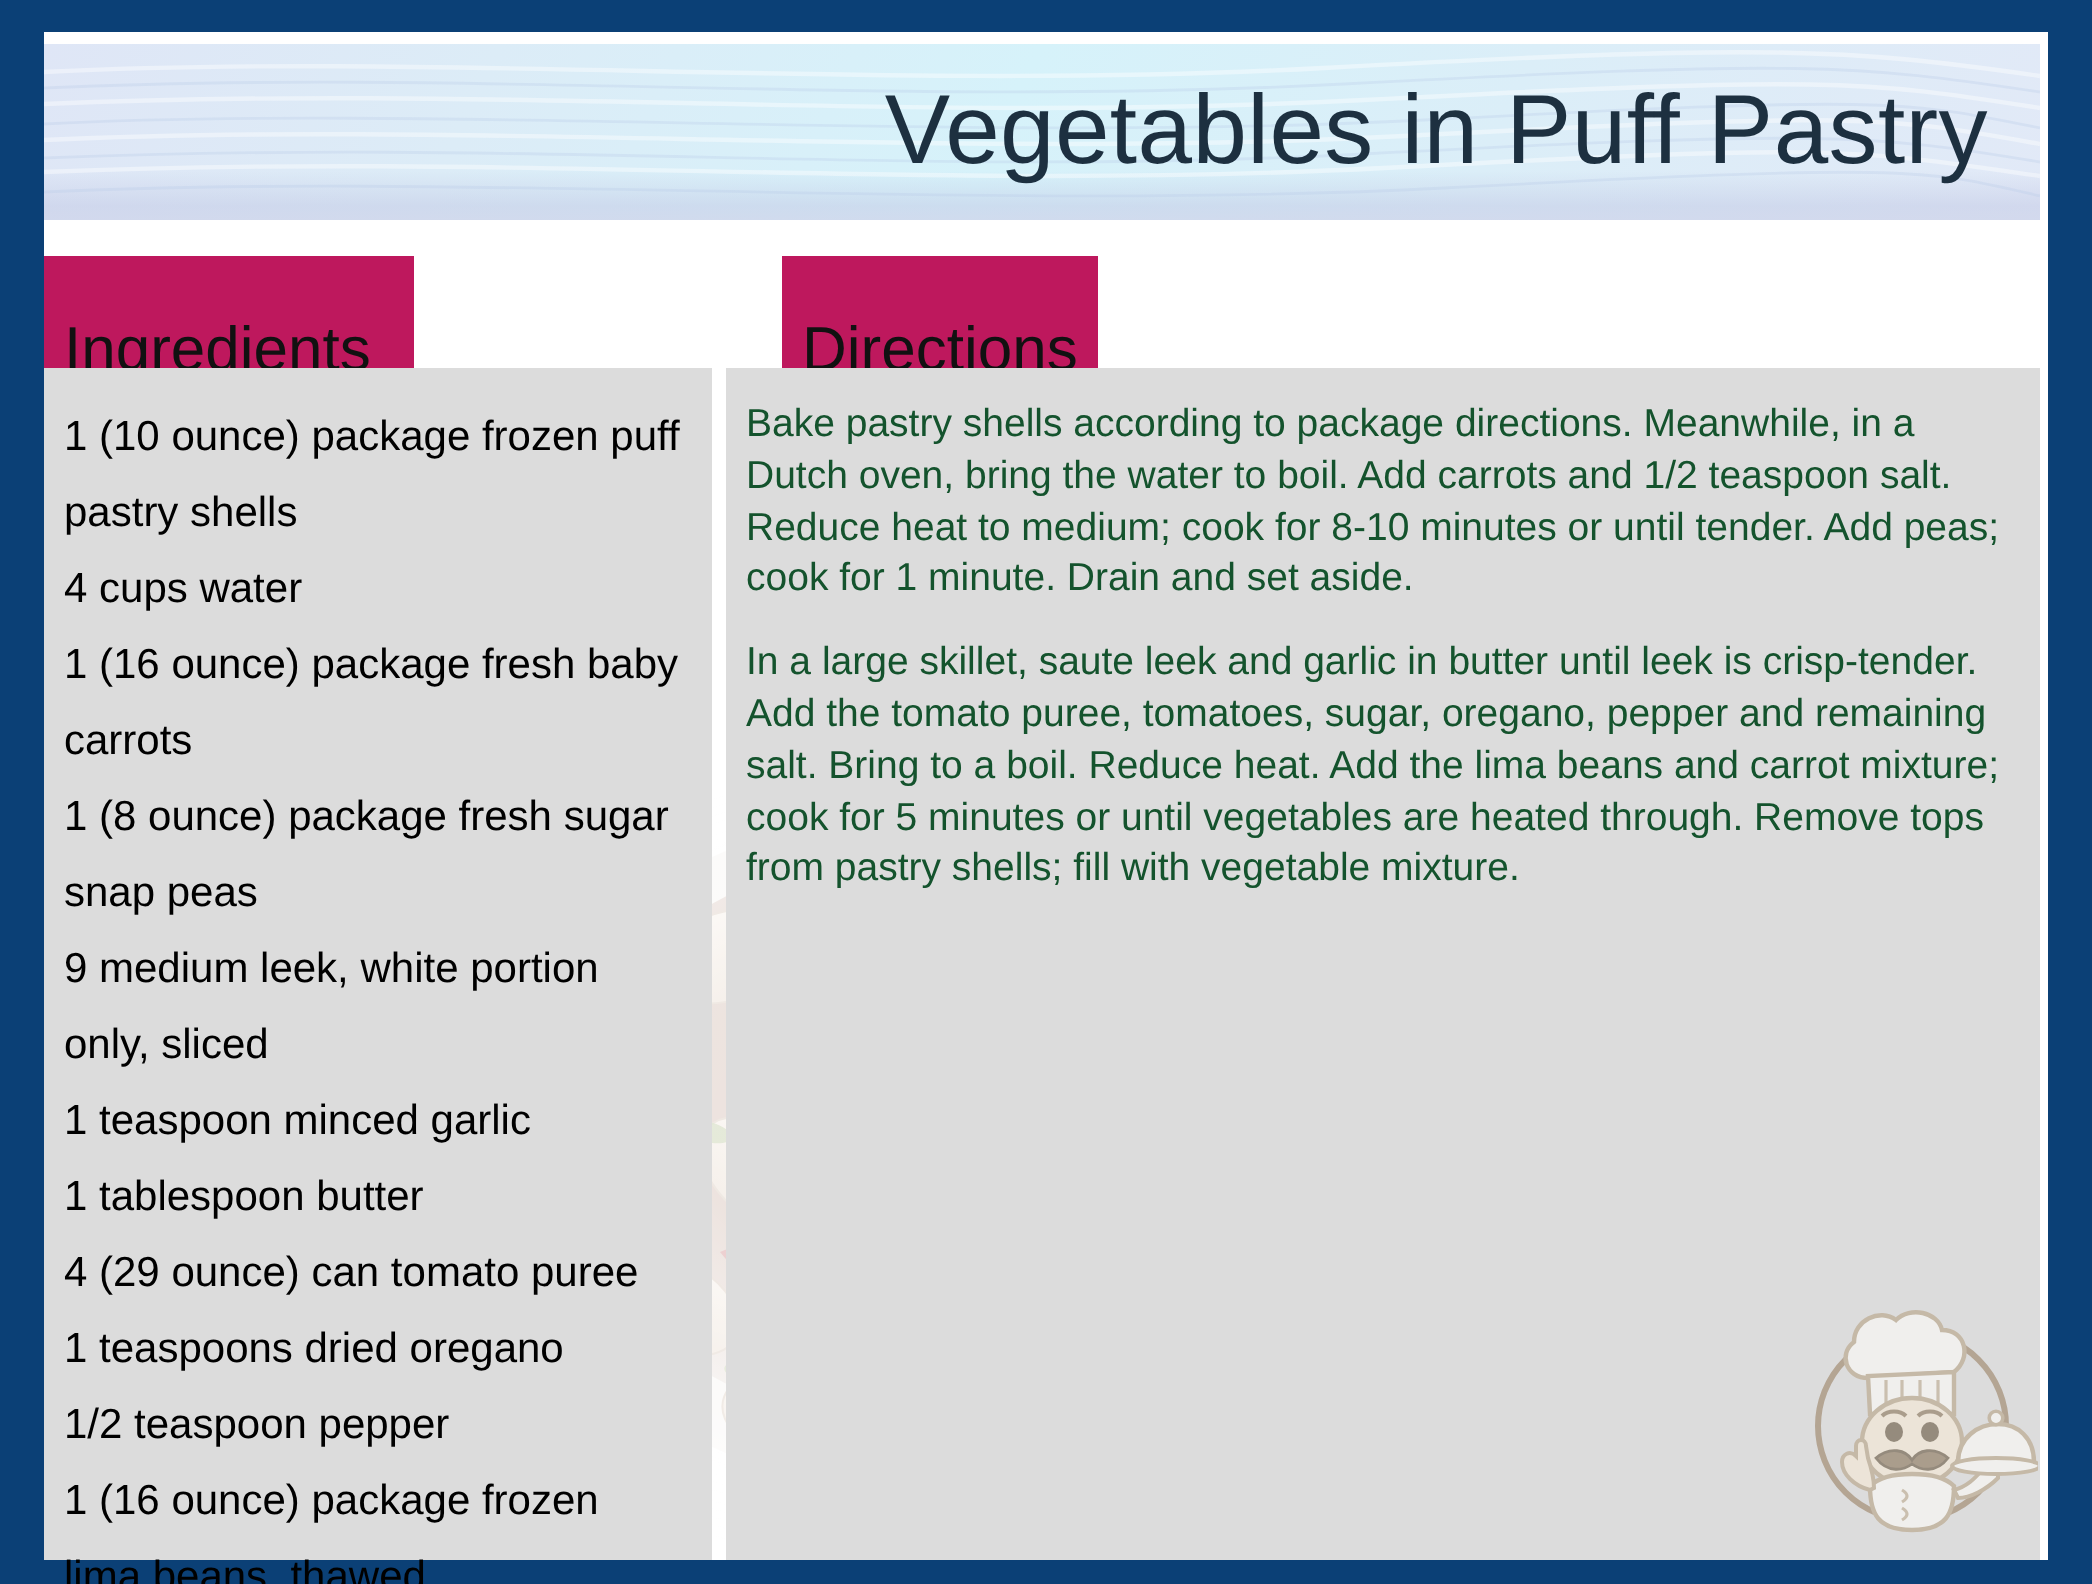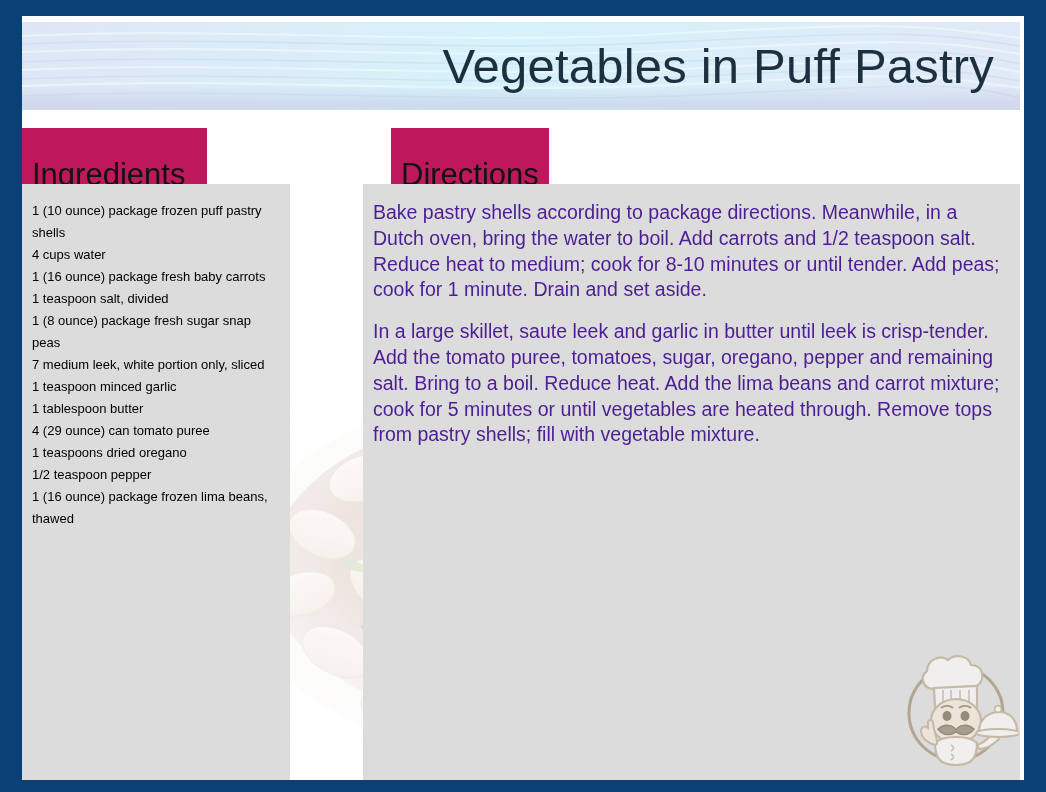--- a/index.html
+++ b/index.html
@@ -83,28 +83,28 @@
     white-space: nowrap;
   }
   .panel-body {
     position: absolute;
     background: #dcdcdc;
     box-sizing: border-box;
     padding: 16px 14px 10px 10px;
   }
   .panel-body p {
     margin: 0 0 16px 0;
-    color: #4c1d95;
+    color: #14532d;
   }
   .panel-body p:last-child { margin-bottom: 0; }
 
   
   #ing-head { left: 22px;  top: 128px; width: 185px; height: 56px; }
-  #ing-body { left: 22px;  top: 184px; width: 268px; height: 596px;
-              font-size: 13px; line-height: 22px; }
+  #ing-body { left: 22px;  top: 184px; width: 334px; height: 596px;
+              font-size: 21px; line-height: 38px; }
   #ing-body .ing-line { display: block; }
 
   
   #dir-head { left: 363px; top: 128px; width: 158px; height: 56px; margin-left: 28px; }
   #dir-body { left: 363px; top: 184px; width: 657px; height: 596px;
               font-size: 19.5px; line-height: 25.8px; }
 
   
   .chef-logo {
     position: absolute;
@@ -228,23 +228,22 @@
       <rect x="0" y="0" width="700" height="372" fill="url(#fade)" opacity="0.35"></rect>
     </svg>
   </div>
 
   <div class="panel-head" id="ing-head">Ingredients</div>
   <div class="panel-body" id="ing-body">
     <div>
       <span class="ing-line">1 (10 ounce) package frozen puff pastry shells</span>
       <span class="ing-line">4 cups water</span>
       <span class="ing-line">1 (16 ounce) package fresh baby carrots</span>
-      <span class="ing-line">1 teaspoon salt, divided</span>
       <span class="ing-line">1 (8 ounce) package fresh sugar snap peas</span>
-      <span class="ing-line">7 medium leek, white portion only, sliced</span>
+      <span class="ing-line">9 medium leek, white portion only, sliced</span>
       <span class="ing-line">1 teaspoon minced garlic</span>
       <span class="ing-line">1 tablespoon butter</span>
       <span class="ing-line">4 (29 ounce) can tomato puree</span>
       <span class="ing-line">1 teaspoons dried oregano</span>
       <span class="ing-line">1/2 teaspoon pepper</span>
       <span class="ing-line">1 (16 ounce) package frozen lima beans, thawed</span>
     </div>
   </div>
 
   <div class="panel-head" id="dir-head">Directions</div>

